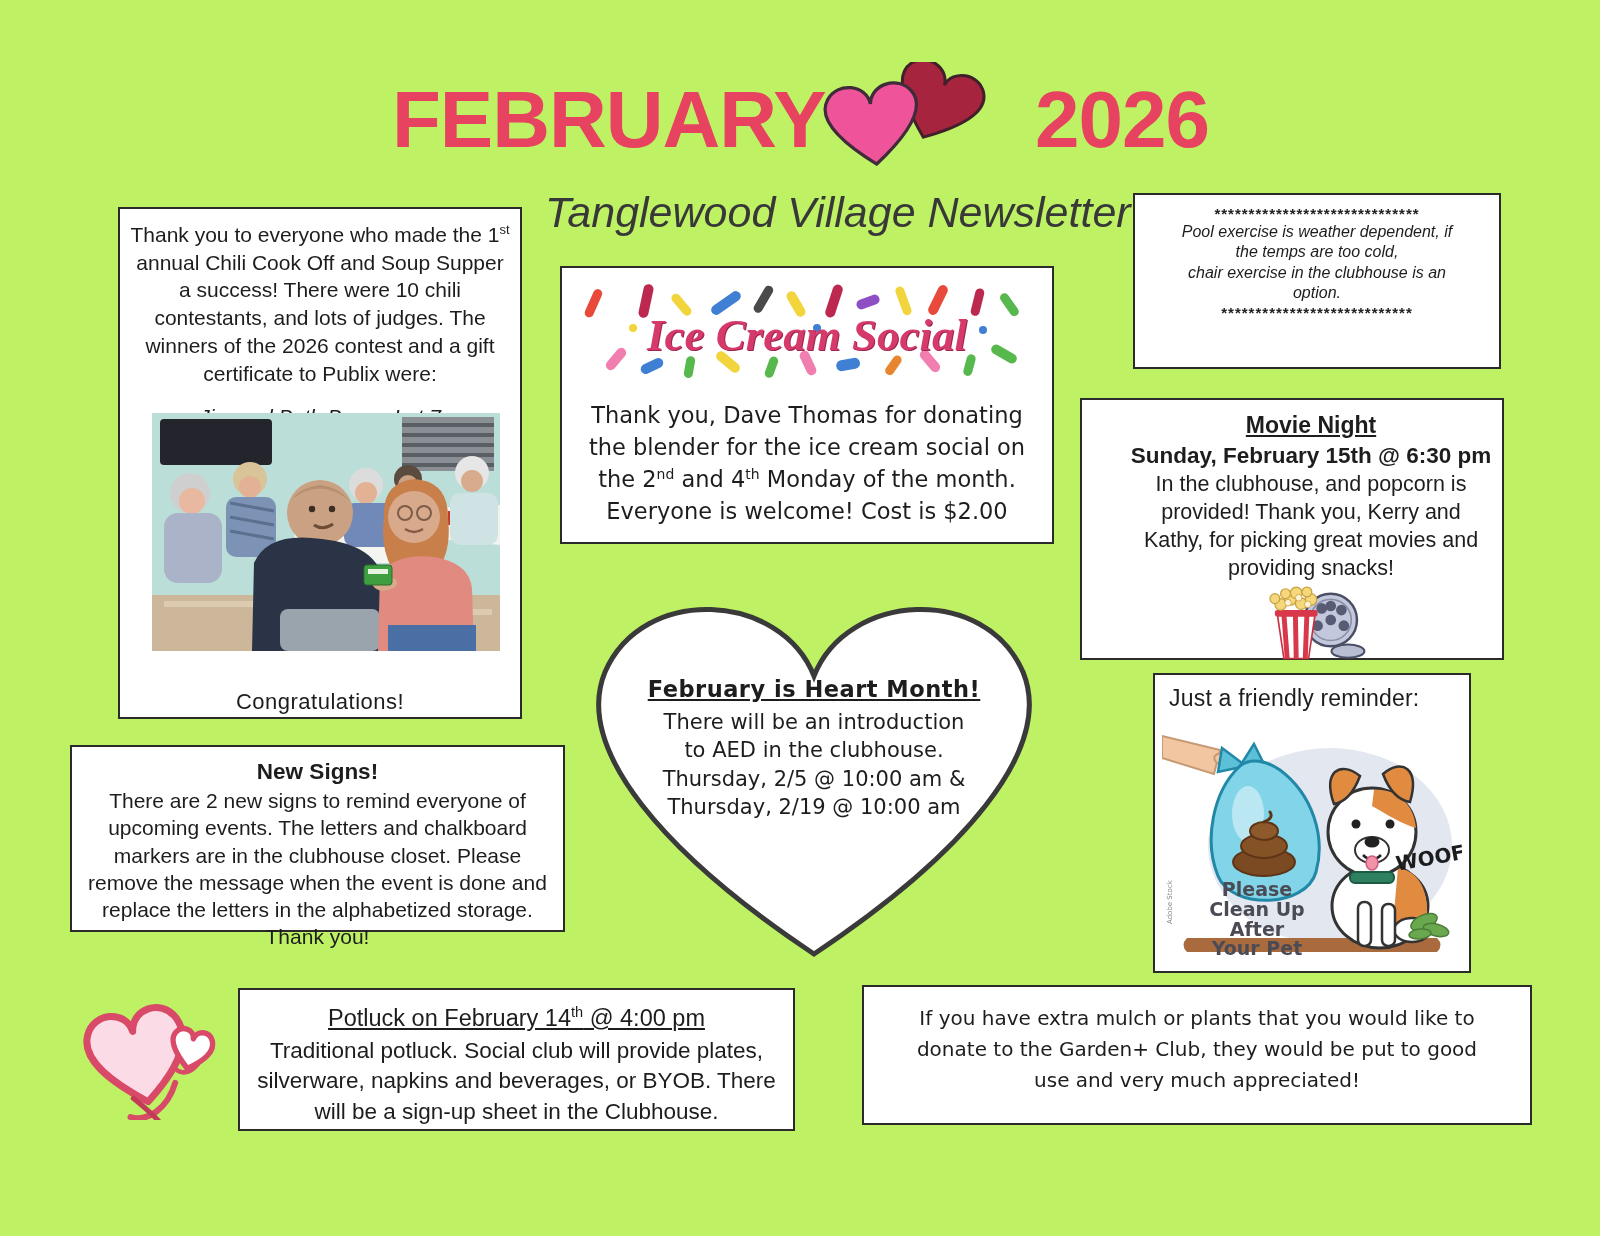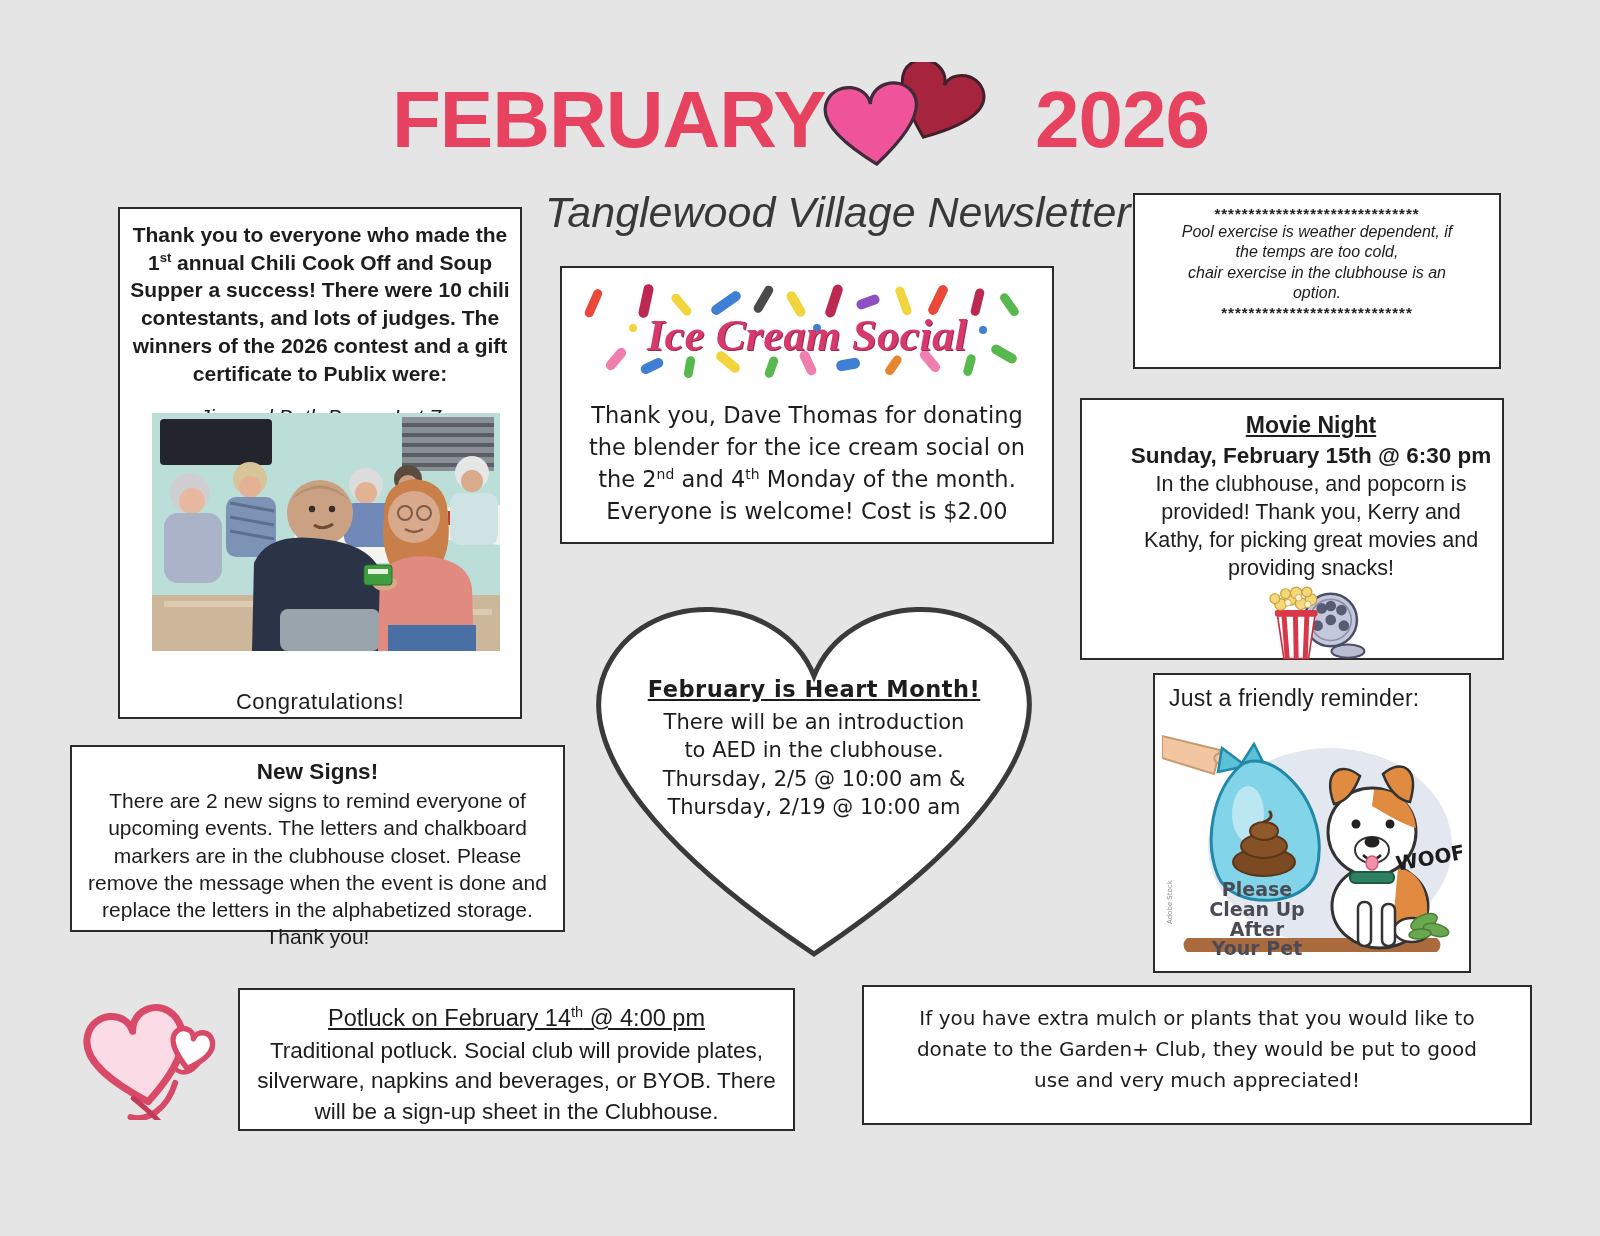--- a/index.html
+++ b/index.html
@@ -1,17 +1,17 @@
 <!DOCTYPE html>
 <html><head>
 <meta charset="utf-8">
 <style>
   html,body{margin:0;padding:0;background:#ffffff;}
   .sheet{
-    position:relative;width:1600px;height:1236px;background:#e5e5e5;overflow:hidden;
+    position:relative;width:1600px;height:1236px;background:#bef264;overflow:hidden;
     font-family:"Liberation Sans", sans-serif;color:#1d1d1d;
   }
   .abs{position:absolute;}
   .box{
     position:absolute;background:#fff;border:2px solid #2b2b2b;
     box-sizing:border-box;text-align:center;
   }
   
   .title{
     font-weight:700;font-size:80px;letter-spacing:-1px;color:#e7425f;
@@ -20,21 +20,21 @@
   .subtitle{
     font-style:italic;font-size:43px;color:#383838;letter-spacing:0px;
     font-family:"Liberation Sans", sans-serif;white-space:nowrap;
   }
   
   .arial{font-family:"Liberation Sans", sans-serif;}
   .comic{font-family:"DejaVu Sans", sans-serif;}
   sup{font-size:0.62em;}
   .stars{font-size:15px;font-weight:700;letter-spacing:1px;color:#222;}
   
-  .chili-body{font-size:21px;line-height:1.32;margin:12px 8px 0;font-weight:bold;}
+  .chili-body{font-size:21px;line-height:1.32;margin:12px 8px 0;}
   .chili-winners{font-size:21px;font-style:italic;margin-top:18px;}
   .chili-caption{font-size:22px;margin-top:20px;letter-spacing:.5px;}
   
   .ice-banner{position:relative;margin:16px auto 0;width:452px;height:102px;border:0;}
   .ice-script{
     position:absolute;left:0;top:0;width:100%;height:100%;display:flex;align-items:center;justify-content:center;
     font-family:Liberation Serif, serif;font-style:italic;font-weight:700;font-size:45px;color:#d63a6b;
     text-shadow:1px 1px 0 #9e2450;
   }
   .ice-body{font-size:22.5px;line-height:1.42;margin:14px 24px 0;}

